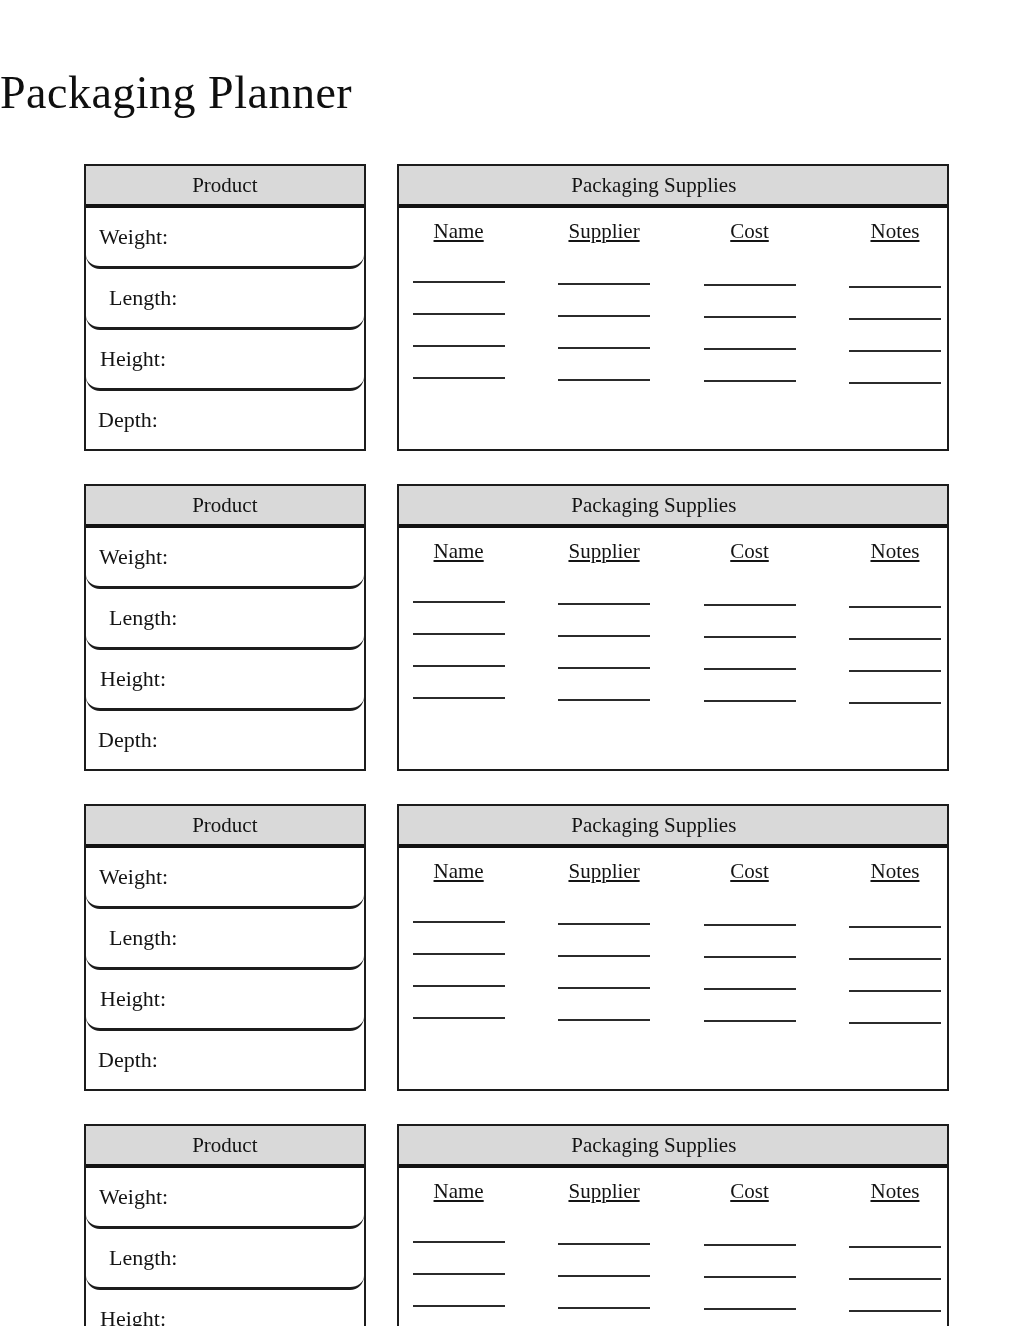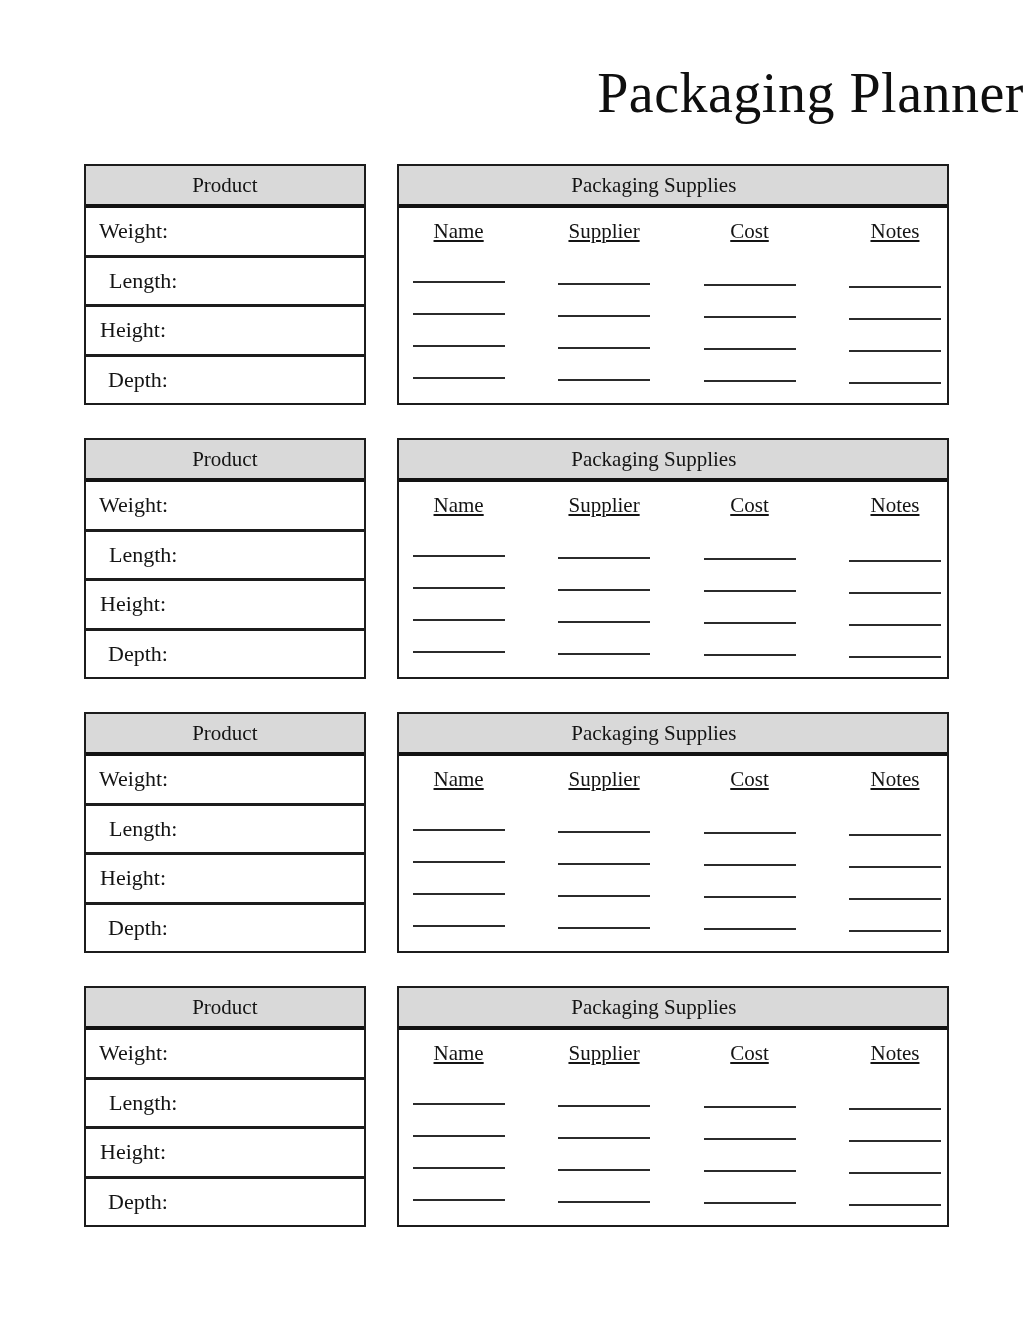--- a/index.html
+++ b/index.html
@@ -11,47 +11,47 @@
   *{box-sizing:border-box;}
   html,body{margin:0;padding:0;}
   body{
     width:1024px;height:1326px;background:#ffffff;
     font-family:"Liberation Serif","DejaVu Serif",serif;
     color:var(--text);
     overflow:hidden;
   }
   .title{
     margin:0;padding-top:58px;height:128px;
-    text-align:right;font-size:56px;line-height:70px;
+    text-align:left;font-size:46px;line-height:70px;
     font-weight:400;letter-spacing:.5px;color:#0f0f0f;
   }
   .sections{margin:36px 0 0 84px;width:865px;}
-  .planner-section{display:flex;gap:4px;height:241px;margin-bottom:33px;}
+  .planner-section{display:flex;gap:4px;height:287px;margin-bottom:33px;}
   .tbl{
     border:2px solid var(--border);
     background:#ffffff;display:flex;flex-direction:column;
   }
   .product-table{width:288px;}
   .supplies-table{width:565px;margin-left:27px;}
   .tbl-header{
     flex:0 0 42px;height:42px;background:var(--header-bg);
     border-bottom:4px solid #121212;
     display:flex;align-items:center;justify-content:center;
     font-size:21px;
   }
   .supplies-table .tbl-header .tbl-header-label{padding-right:38px;}
   
   .product-rows{flex:1 1 auto;display:flex;flex-direction:column;}
-  .product-row{flex:1 1 0;border-bottom:3px solid var(--border);display:flex;align-items:center;}
+  .product-row{flex:1 1 0;border-bottom:3px solid var(--border);display:flex;align-items:center;border-radius:14px;}
   .product-row:last-child{border-bottom:none;}
   .product-row .product-label{font-size:22px;line-height:1;}
   .product-row:nth-child(1) .product-label{padding-left:13px;}
   .product-row:nth-child(2) .product-label{padding-left:23px;}
   .product-row:nth-child(3) .product-label{padding-left:14px;}
-  .product-row:nth-child(4) .product-label{padding-left:22px;}
+  .product-row:nth-child(4) .product-label{padding-left:12px;}
   
   .supplies-body{
     flex:1 1 auto;display:flex;justify-content:space-between;
     padding:10px 4px 0 12px;
     text-decoration:underline;
   }
   .supplies-col{width:96px;display:flex;flex-direction:column;align-items:center;}
   .col-header{font-size:21px;line-height:26px;text-align:center;margin-bottom:7px;}
   .write-line{
     width:92px;height:0;border-top:2.5px solid var(--line);margin-top:30px;

